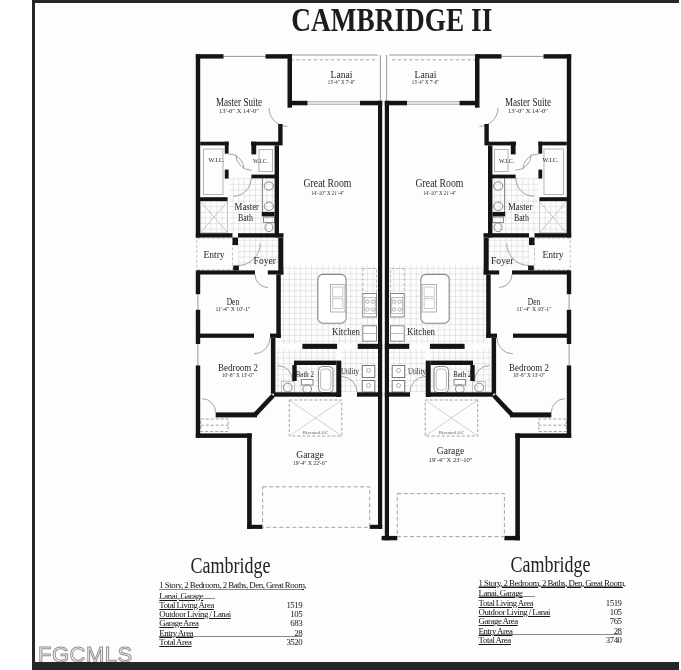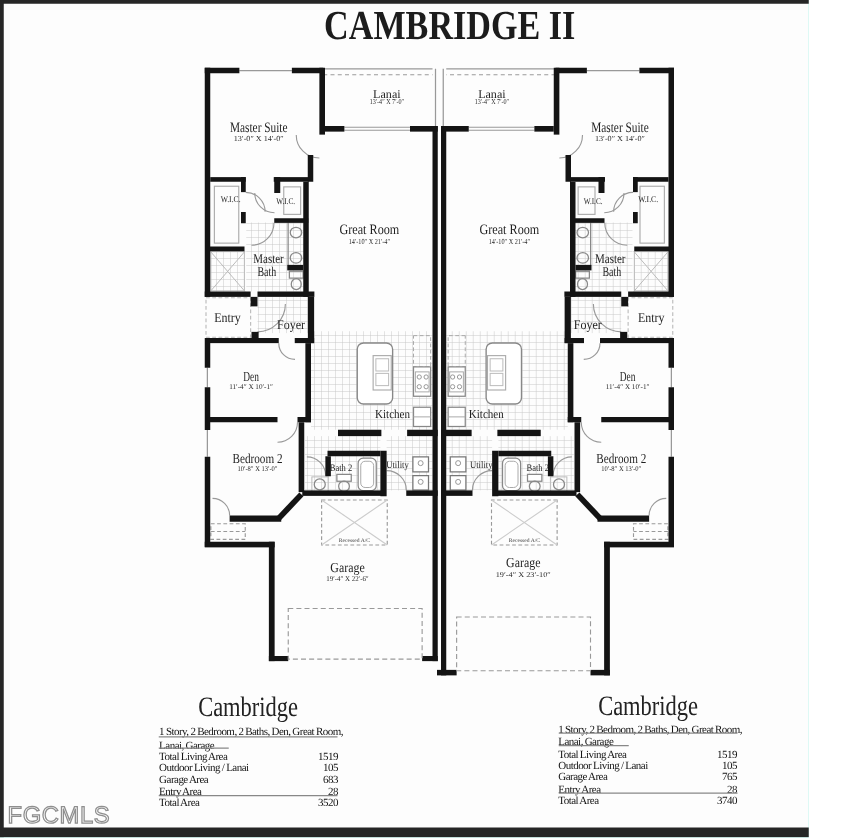--- a/index.html
+++ b/index.html
@@ -1,25 +1,25 @@
 <!DOCTYPE html>
 <html><head><meta charset="utf-8">
 <style>
 html,body{margin:0;padding:0;background:#fff;}
-#page{position:relative;width:647px;height:670px;background:#5eead4;overflow:hidden;
-font-family:"Liberation Serif",serif;}
+#page{position:relative;width:647px;height:670px;background:#eab308;overflow:hidden;
+font-family:"Liberation Serif",serif;margin-left:32px;}
 .bar{position:absolute;background:#262626;}
 .tbl{position:absolute;width:143px;font-size:8.8px;color:#151515;}
 .tbl .cap{position:absolute;left:0;width:143px;text-align:center;font-size:22.5px;color:#222;transform:scaleX(0.8);transform-origin:center top;}
-.row{position:absolute;left:0;width:143px;height:9px;white-space:nowrap;letter-spacing:-0.42px;word-spacing:-0.35px;}
+.row{position:absolute;left:0;width:143px;height:9px;white-space:nowrap;letter-spacing:-0.42px;word-spacing:-0.35px;text-decoration:underline;}
 .row b{font-weight:normal;}
 .row span{position:absolute;right:0;top:0;}
 .ln{position:absolute;background:#888;height:1px;}
 #wm{position:absolute;left:6px;top:641.5px;font-family:"Liberation Sans",sans-serif;
-font-size:19px;letter-spacing:0.5px;color:transparent;-webkit-text-stroke:1px #8f8f8f;}
+font-size:22px;letter-spacing:0.5px;color:transparent;-webkit-text-stroke:1px #8f8f8f;}
 </style></head><body>
 <div id="page">
 <svg width="681" height="670" viewBox="0 0 681 670">
 <defs>
 <pattern id="tile" width="5.6" height="5.6" patternUnits="userSpaceOnUse">
 <path d="M5.6 0 V5.6 H0" fill="none" stroke="#c8c8c8" stroke-width="0.8"></path>
 </pattern>
 <g id="geo">
 
 <rect x="206" y="237.5" width="40.3" height="29" fill="url(#tile)"></rect>

